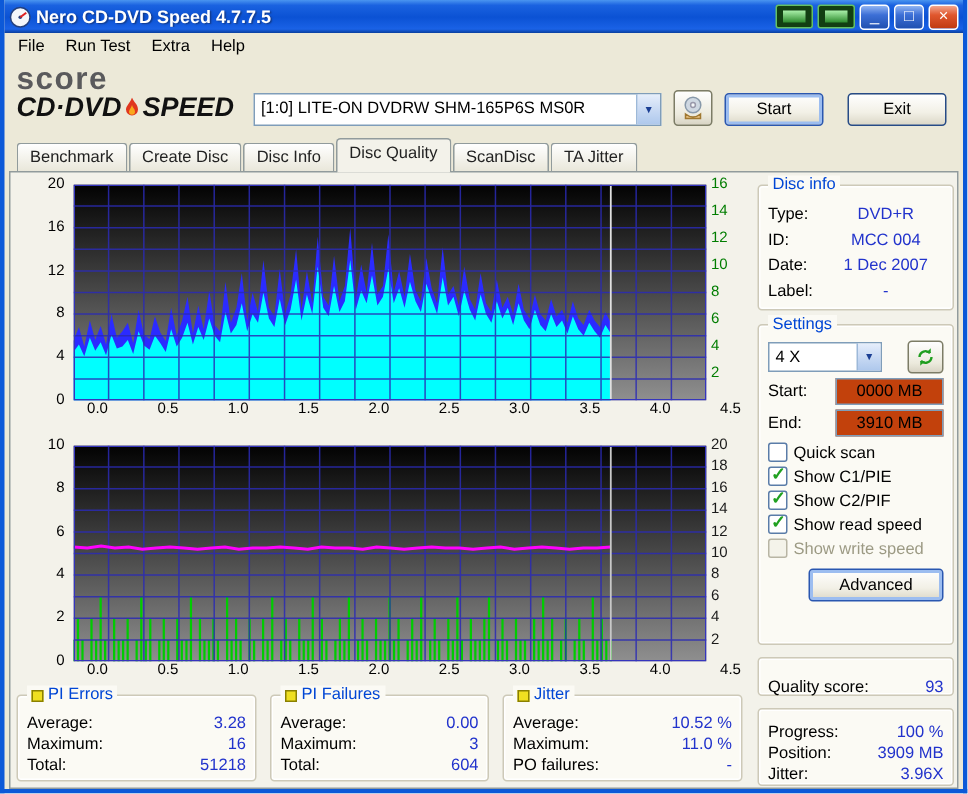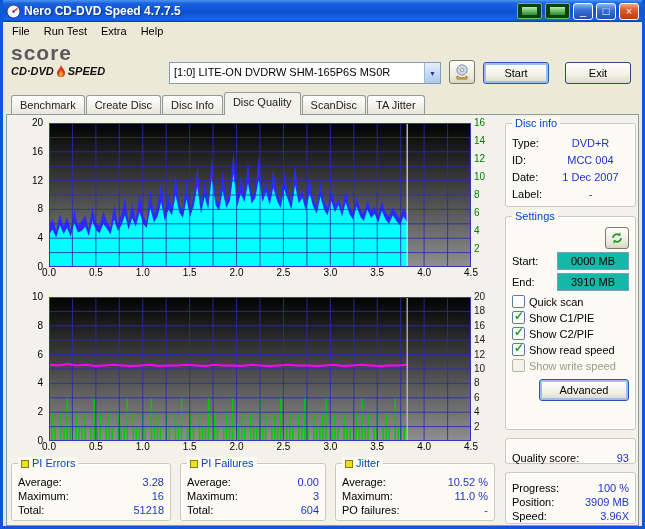--- a/index.html
+++ b/index.html
@@ -15,21 +15,21 @@
 .tb-btn{width:20px;height:17px;display:flex;align-items:center;justify-content:center;border:1px solid #fff;border-radius:3px;
  color:#fff;font-size:11px;line-height:1;background:linear-gradient(180deg,#8fb3f2,#3c6fd6 40%,#2050b0);cursor:default}
 .tb-btn.close{background:linear-gradient(180deg,#f2a58c,#e0572e 40%,#c03a10)}
 
 .menubar{height:18px;display:flex;align-items:center;padding-left:2px;font-size:11px;color:#000}
 .menu-item{padding:2px 7px}
 
 .header{height:52px;display:flex;align-items:flex-end;gap:8px;padding:0 8px 8px}
 .logo{align-self:flex-start;margin-top:2px;width:150px}
 .logo-nero{font-size:21px;font-weight:bold;color:#5a5a5c;letter-spacing:1px;line-height:22px}
-.logo-sub{display:flex;align-items:center;gap:1px;font-size:11px;font-style:italic;font-weight:bold;color:#111;line-height:15px}
+.logo-sub{display:flex;align-items:center;gap:1px;font-size:18px;font-style:italic;font-weight:bold;color:#111;line-height:15px}
 .flame{width:10px;height:14px;margin:0 1px}
 .combo{display:flex;align-items:stretch;background:#fff;border:1px solid #7F9DB9;height:22px}
 .drive-combo{flex:1;max-width:272px}
 .combo-text{flex:1;font-size:11px;padding:3px 4px 0;white-space:nowrap;overflow:hidden}
 .combo-btn{width:16px;display:flex;align-items:center;justify-content:center;font-size:7px;color:#1c3f94;
  background:linear-gradient(180deg,#e6eefb,#c3d6f2 60%,#aec8ec);border-left:1px solid #9db9d9}
 .icon-btn{width:26px;height:24px;border:1px solid #7c7c66;border-radius:3px;
  background:linear-gradient(180deg,#fefefe,#eceadd 70%,#d8d4c4);display:flex;align-items:center;justify-content:center}
 .xp-btn{width:66px;height:22px;border:1px solid #274b86;border-radius:3px;
  background:linear-gradient(180deg,#fff,#f2f0e6 60%,#dcd8c8);font-size:11px;color:#000}
@@ -43,36 +43,36 @@
 
 .page{position:relative;height:412px;margin:0 3px;background:#F3F2EA;border:1px solid #919B9C}
 
 .charts{position:absolute;left:4px;top:4px;width:490px}
 .chart-block{position:relative;height:162px}
 #chart2{margin-top:12px}
 .plotwrap{position:absolute;left:38px;top:4px;width:422px;height:144px}
 .plotwrap svg{display:block;width:100%;height:100%}
 .gutter-left{position:absolute;left:0;top:4px;width:35px;height:144px}
 .gutter-right{position:absolute;left:461px;top:4px;width:28px;height:144px}
-.gutter-bottom{position:absolute;left:38px;top:149px;width:434px;height:12px}
+.gutter-bottom{position:absolute;left:54px;top:149px;width:434px;height:12px}
 .tick{position:absolute;font-size:10px;color:#000;line-height:10px}
 
 .rightcol{position:absolute;left:498px;top:8px;width:131px}
 .groupbox{position:relative;border:1px solid #cdc9b8;border-radius:3px;background:#FBFAF4;box-shadow:inset 0 0 0 1px #fff}
 .gb-title{position:absolute;top:-7px;left:6px;background:#FBFAF4;padding:0 3px;font-size:11px;color:#0046D5;line-height:13px;display:flex;align-items:center;gap:3px;white-space:nowrap}
 #disc-info{height:84px;padding:10px 6px 2px}
 .kv{display:flex;align-items:center;font-size:11px;height:17px}
 .kv .k{width:40px}
 .kv .v{flex:1;text-align:center;color:#2233cc}
 #settingsbox{height:214px;margin-top:9px;padding:10px 6px 6px}
 .srow{display:flex;align-items:center;margin-bottom:3px}
 .combo.small{width:76px;height:20px}
 .refresh{width:24px;height:22px;margin-left:auto}
 .inp-row{font-size:11px}
-.tbx{margin-left:auto;width:72px;height:18px;border:1px solid #7F9DB9;font-size:11px;text-align:center;color:#000;background:#14b8a6}
+.tbx{margin-left:auto;width:72px;height:18px;border:1px solid #7F9DB9;font-size:11px;text-align:center;color:#000;background:#c2410c}
 .cbrow{display:flex;align-items:center;gap:4px;height:15px;font-size:11px;margin-bottom:1px;color:#000}
 .cb{position:relative;width:13px;height:13px;border:1px solid #5a7ca8;background:#fff;border-radius:2px;flex:0 0 13px}
 .cb.on::after{content:"✓";position:absolute;left:1px;top:-3px;color:#21A121;font-size:12px;font-weight:bold}
 .cbrow.dis{color:#9c9a84}
 .cbrow.dis .cb{border-color:#b8b5a4;background:#f4f3ea}
 .adv{display:block;margin:6px 0 0 auto;width:90px}
 #qualitybox{height:23px;margin-top:8px;padding:12px 6px}
 .kv2{display:flex;align-items:center;font-size:11px;height:14px}
 .kv2 .k{white-space:nowrap}
 .kv2 .v{flex:1;text-align:right;color:#2233cc}
@@ -274,20 +274,24 @@
           </div>
         <div class="kv">
             <span class="k">Label:</span>
             <span class="v">-</span>
           </div>
       </div>
 
       <div class="groupbox" id="settingsbox">
         <span class="gb-title">Settings</span>
         <div class="srow">
+          <div class="combo small">
+            <span class="combo-text">4 X</span>
+            <span class="combo-btn">▼</span>
+          </div>
           <button class="icon-btn refresh">
             <svg viewBox="0 0 14 14" width="14" height="14">
               <path d="M3 7a4 4 0 0 1 7-2.5" fill="none" stroke="#1f9e1f" stroke-width="1.6"></path>
               <path d="M10.5 1.2v3.2h-3.2z" fill="#1f9e1f"></path>
               <path d="M11 7a4 4 0 0 1-7 2.5" fill="none" stroke="#1f9e1f" stroke-width="1.6"></path>
               <path d="M3.5 12.8V9.6h3.2z" fill="#1f9e1f"></path>
             </svg>
           </button>
         </div>
         <div class="srow inp-row">
@@ -331,21 +335,21 @@
       <div class="groupbox" id="progressbox">
         <div class="kv2">
             <span class="k">Progress:</span>
             <span class="v">100 %</span>
           </div>
         <div class="kv2">
             <span class="k">Position:</span>
             <span class="v">3909 MB</span>
           </div>
         <div class="kv2">
-            <span class="k">Speed:</span>
+            <span class="k">Jitter:</span>
             <span class="v">3.96X</span>
           </div>
       </div>
     </div>
 
     <div class="statsrow">
       <div class="groupbox stat" id="stat1">
         <span class="gb-title">
             <i class="chip" style="background: rgb(239, 223, 32);"></i>
             <span>PI Errors</span>

